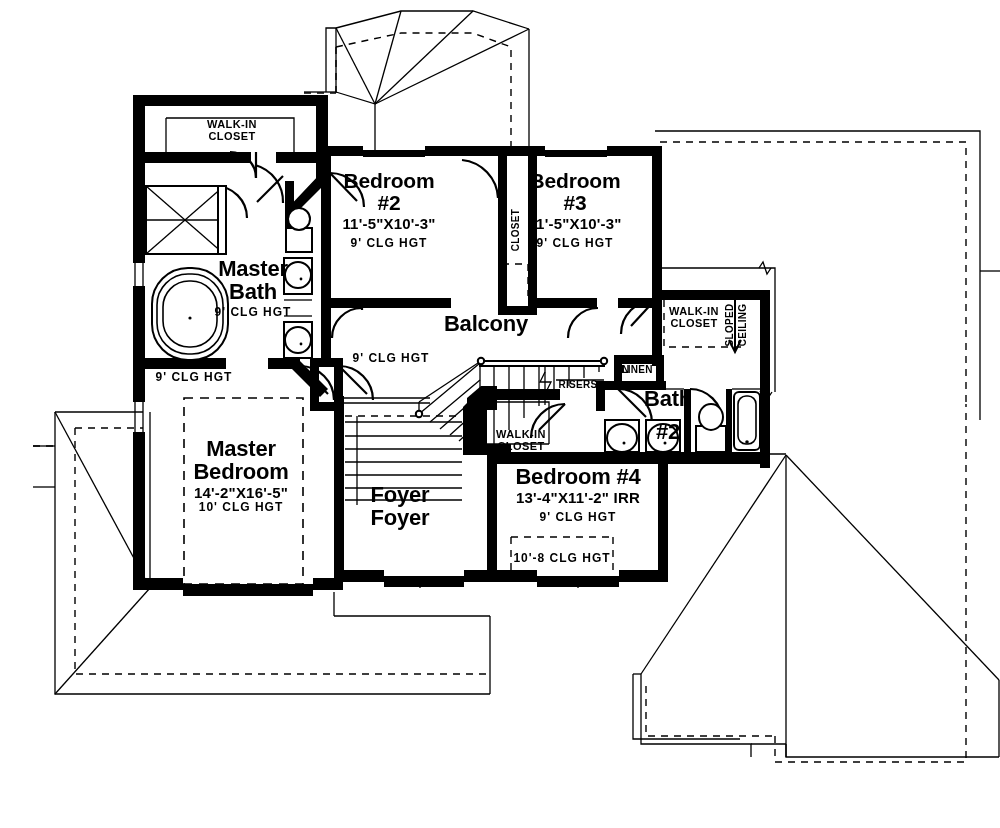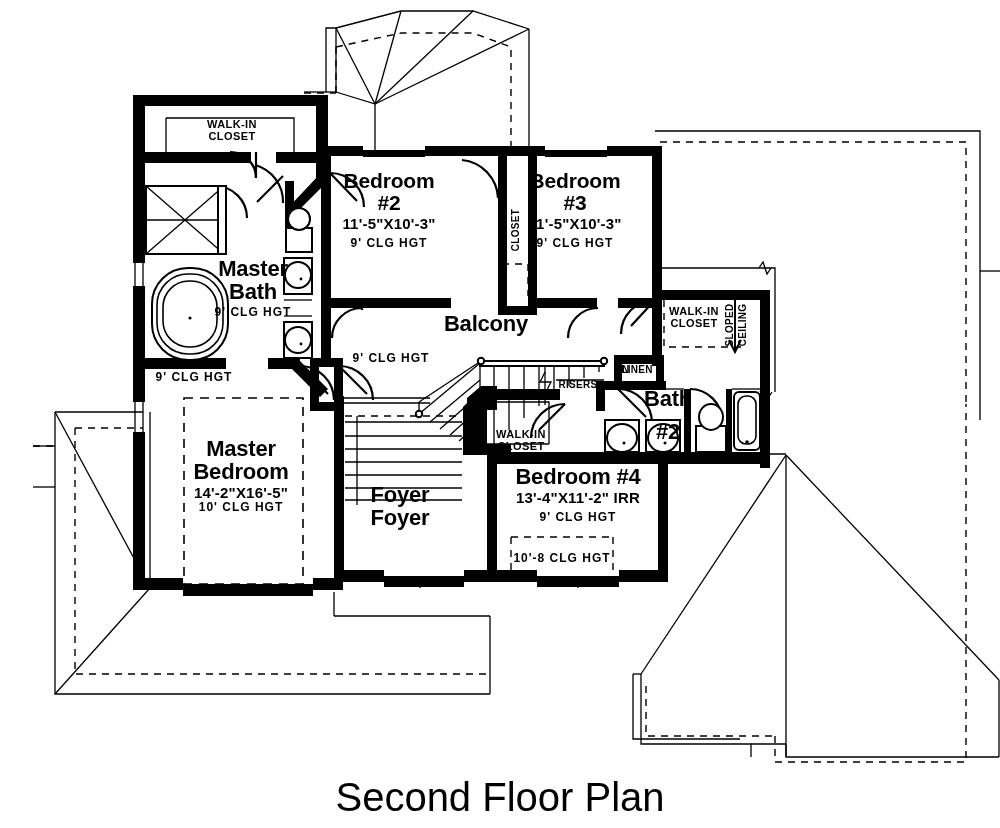--- a/index.html
+++ b/index.html
@@ -489,15 +489,14 @@
   <div class="lbl room-name big" style="left:668px;top:432px;">#2</div>
 
   <div class="lbl small-caps" style="left:694px;top:318px;">
     <div>WALK-IN</div>
     <div>CLOSET</div>
   </div>
 
   <div class="lbl tiny vert" style="left:730px;top:325px;">SLOPED</div>
   <div class="lbl tiny vert" style="left:743px;top:325px;">CEILING</div>
 
-  <div class="plan-title">Second Floor Plan</div>
 
 </div>
 
 </body></html>

